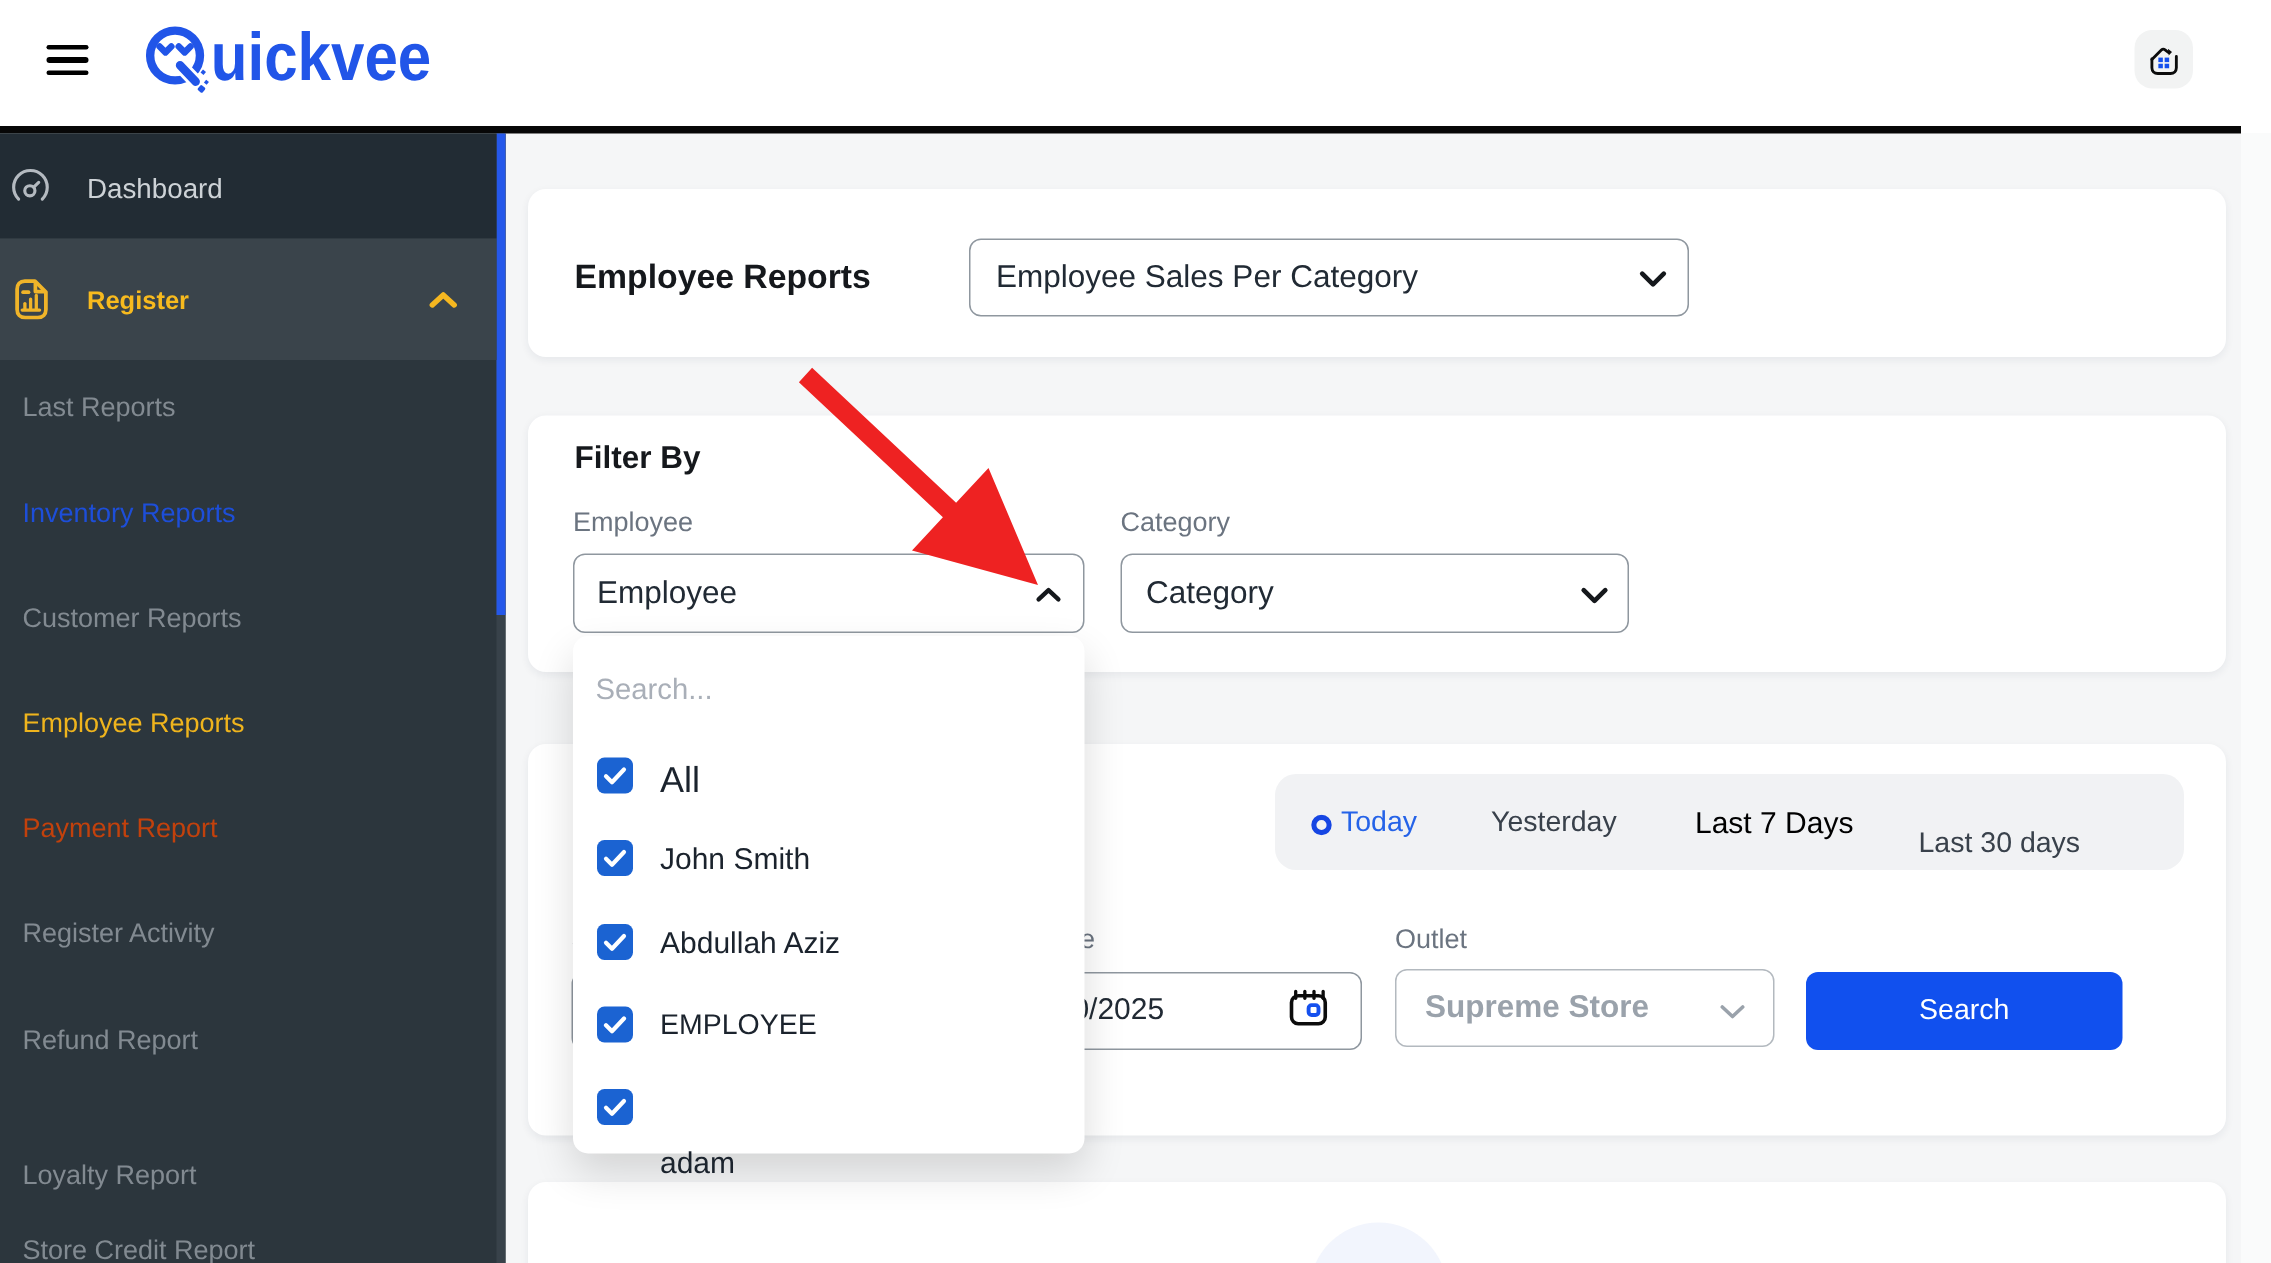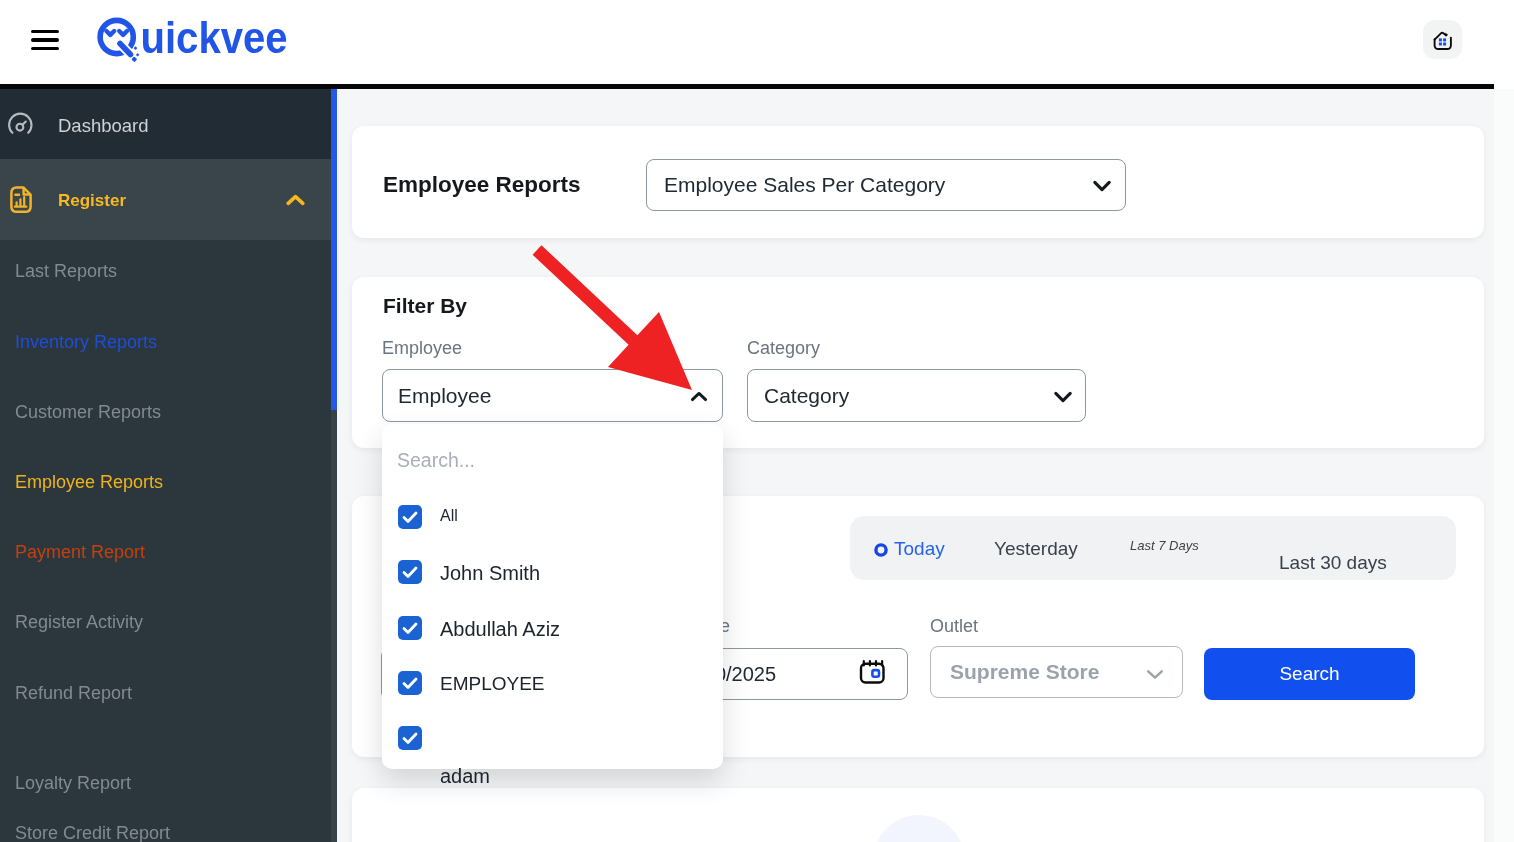--- a/index.html
+++ b/index.html
@@ -111,21 +111,21 @@
     </svg>
   </div>
 
   <div class="card" style="left:352px; top:496px; width:1132px; height:261px;"></div>
   <div class="abs" style="left:850px; top:516px; width:606px; height:64px; background:#f1f2f4; border-radius:14px;"></div>
   <svg class="abs" style="left:874px; top:543px;" width="14" height="14" viewBox="0 0 14 14">
     <circle cx="7" cy="7" r="5.1" fill="none" stroke="#1646e3" stroke-width="3.4"></circle>
   </svg>
   <div class="abs" style="left:894px; top:538px; font-size:19px; color:#2563e8;">Today</div>
   <div class="abs" style="left:994px; top:538px; font-size:19px; color:#39414b;">Yesterday</div>
-  <div class="abs" style="left:1130px; top:538px; font-size:13px; color:#404040;font-style:italic;">Last 7 Days</div>
+  <div class="abs" style="left:1130px; top:538px; font-size:20px; color:#000000;">Last 7 Days</div>
   <div class="abs" style="left:1279px; top:538px; font-size:19px; color:#39414b;margin-top:14px;">Last 30 days</div>
 
   <div class="lbl" style="left:381px; top:616px;">Start Date</div>
   <div class="sel" style="left:381px; top:648px; width:253px; height:52px;"></div>
   <div class="lbl" style="left:655px; top:616px;">End Date</div>
   <div class="lbl" style="left:930px; top:616px;">Outlet</div>
 
   <div class="sel" style="left:655px; top:648px; width:253px; height:52px;">
     <div class="txt" style="left:20px; font-size:20px;">02/10/2025</div>
     <svg style="position:absolute; left:202px; top:9px;" width="28" height="28" viewBox="0 0 28 28">
@@ -155,21 +155,21 @@
     <polygon points="21.4,5.2 117.4,95.2 139,72 172,150 88,127 108.6,104.8 12.6,14.8" fill="#ee2222"></polygon>
   </svg>
 
   <div class="abs" style="left:382px; top:424px; width:341px; height:345px; background:#fff; border-radius:10px; box-shadow:0 12px 28px rgba(0,0,0,0.14); z-index:30;"></div>
   <div class="abs" style="left:397px; top:449px; font-size:19.5px; color:#a9afb8; z-index:31;">Search...</div>
 
   <div class="abs" style="left:398px; top:504.5px; width:24px; height:24px; background:#1b63d2; border-radius:5px; z-index:31;"></div>
   <svg class="abs" style="left:398px; top:504.5px; z-index:32;" width="24" height="24" viewBox="0 0 24 24">
       <path d="M6 12.5 L10 16.5 L18 8" fill="none" stroke="#fff" stroke-width="2.8" stroke-linecap="round" stroke-linejoin="round"></path>
     </svg>
-  <div class="abs" style="left:440px; top:507px; font-size:16px; color:#1b232d; z-index:31;">All</div>
+  <div class="abs" style="left:440px; top:507px; font-size:24px; color:#1b232d; z-index:31;">All</div>
 
   <div class="abs" style="left:398px; top:560px; width:24px; height:24px; background:#1b63d2; border-radius:5px; z-index:31;"></div>
   <svg class="abs" style="left:398px; top:560px; z-index:32;" width="24" height="24" viewBox="0 0 24 24">
       <path d="M6 12.5 L10 16.5 L18 8" fill="none" stroke="#fff" stroke-width="2.8" stroke-linecap="round" stroke-linejoin="round"></path>
     </svg>
   <div class="abs" style="left:440px; top:562px; font-size:20px; color:#1b232d; z-index:31;">John Smith</div>
 
   <div class="abs" style="left:398px; top:615.5px; width:24px; height:24px; background:#1b63d2; border-radius:5px; z-index:31;"></div>
   <svg class="abs" style="left:398px; top:615.5px; z-index:32;" width="24" height="24" viewBox="0 0 24 24">
       <path d="M6 12.5 L10 16.5 L18 8" fill="none" stroke="#fff" stroke-width="2.8" stroke-linecap="round" stroke-linejoin="round"></path>

